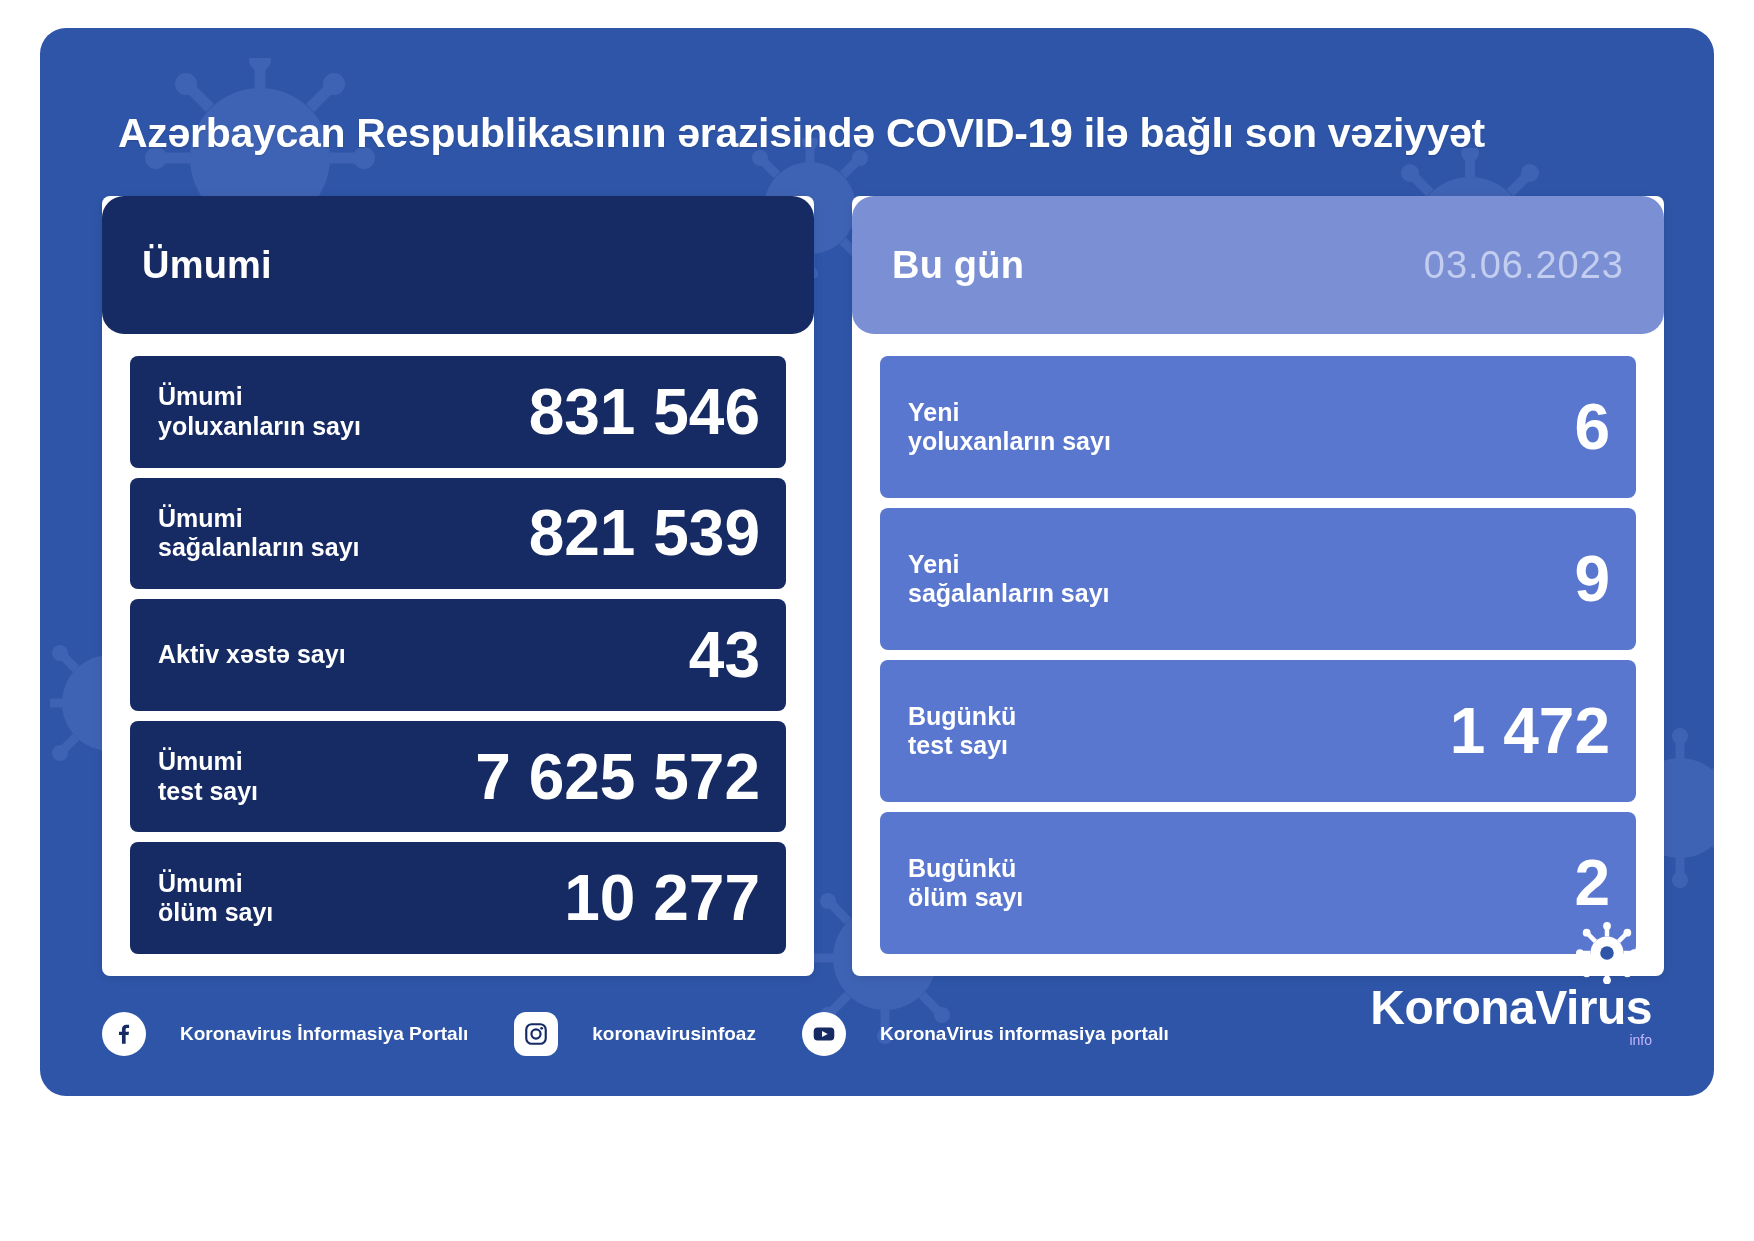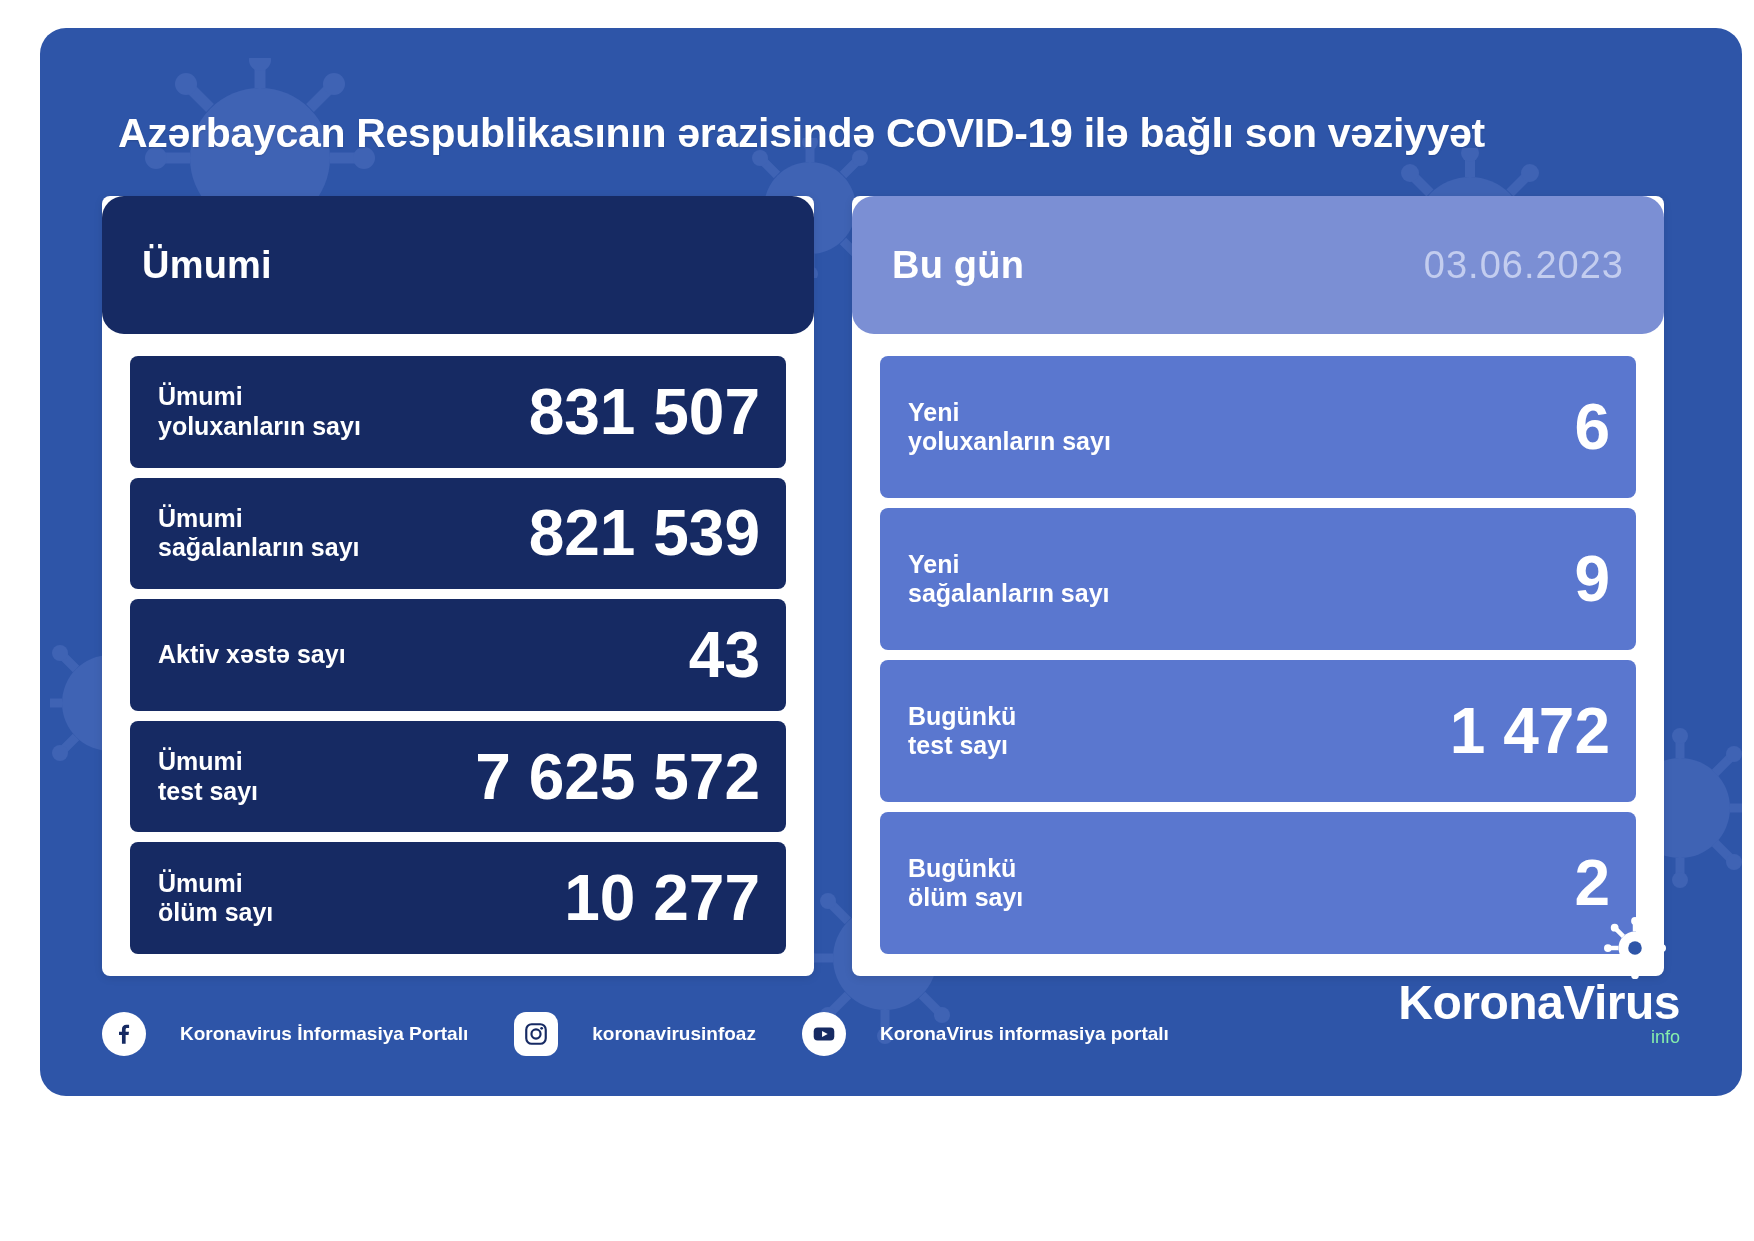--- a/index.html
+++ b/index.html
@@ -16,21 +16,20 @@
 
   .poster {
     position: absolute;
     left: 40px;
     top: 28px;
     width: 1674px;
     height: 1068px;
     background: #2e55a8;
     border-radius: 26px;
     overflow: hidden;
-    padding-left: 28px;
   }
 
   
   .virus {
     position: absolute;
     pointer-events: none;
     opacity: 1;
   }
 
   .title {
@@ -181,22 +180,22 @@
     margin-right: 14px;
   }
   .brand .btext {
     color: #ffffff;
     font-size: 48px;
     font-weight: bold;
     letter-spacing: -0.5px;
     line-height: 1;
   }
   .brand .binfo {
-    color: #86efac;
-    font-size: 18px;
+    color: #c4b5fd;
+    font-size: 14px;
     font-weight: normal;
     margin-left: 6px;
     margin-bottom: 22px;
     text-align: right;
   }
 </style>
 </head>
 <body>
 
 <div class="poster">
@@ -347,21 +346,21 @@
   <div class="title">Azərbaycan Respublikasının ərazisində COVID-19 ilə bağlı son vəziyyət</div>
 
   <div class="col col-left">
     <div class="col-head head-left">
       <span class="label">Ümumi</span>
     </div>
     <div class="rows">
       <div class="row row-left">
         <span class="rlabel">Ümumi
 yoluxanların sayı</span>
-        <span class="rvalue">831 507</span>
+        <span class="rvalue">831 546</span>
       </div>
       <div class="row row-left">
         <span class="rlabel">Ümumi
 sağalanların sayı</span>
         <span class="rvalue">821 539</span>
       </div>
       <div class="row row-left">
         <span class="rlabel">Aktiv xəstə sayı</span>
         <span class="rvalue">43</span>
       </div>

